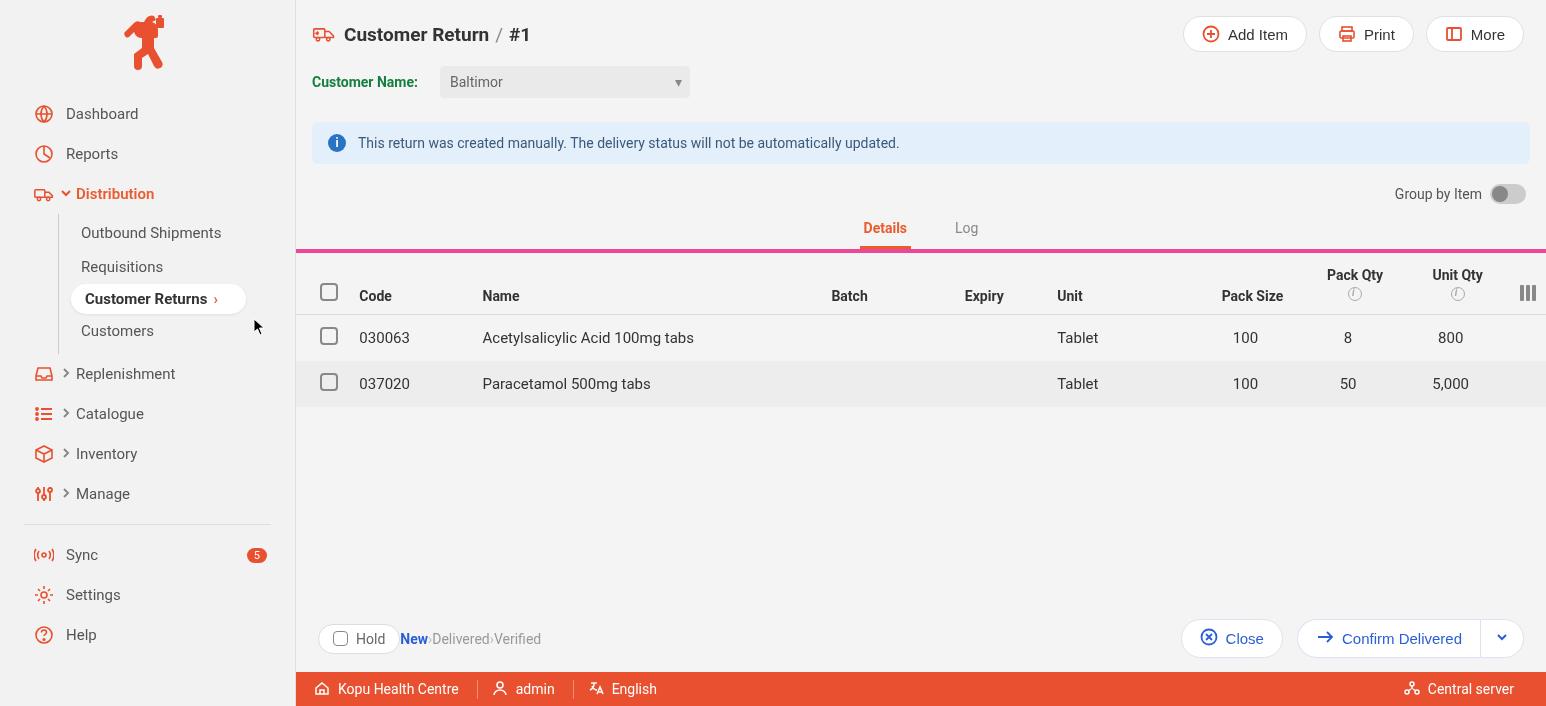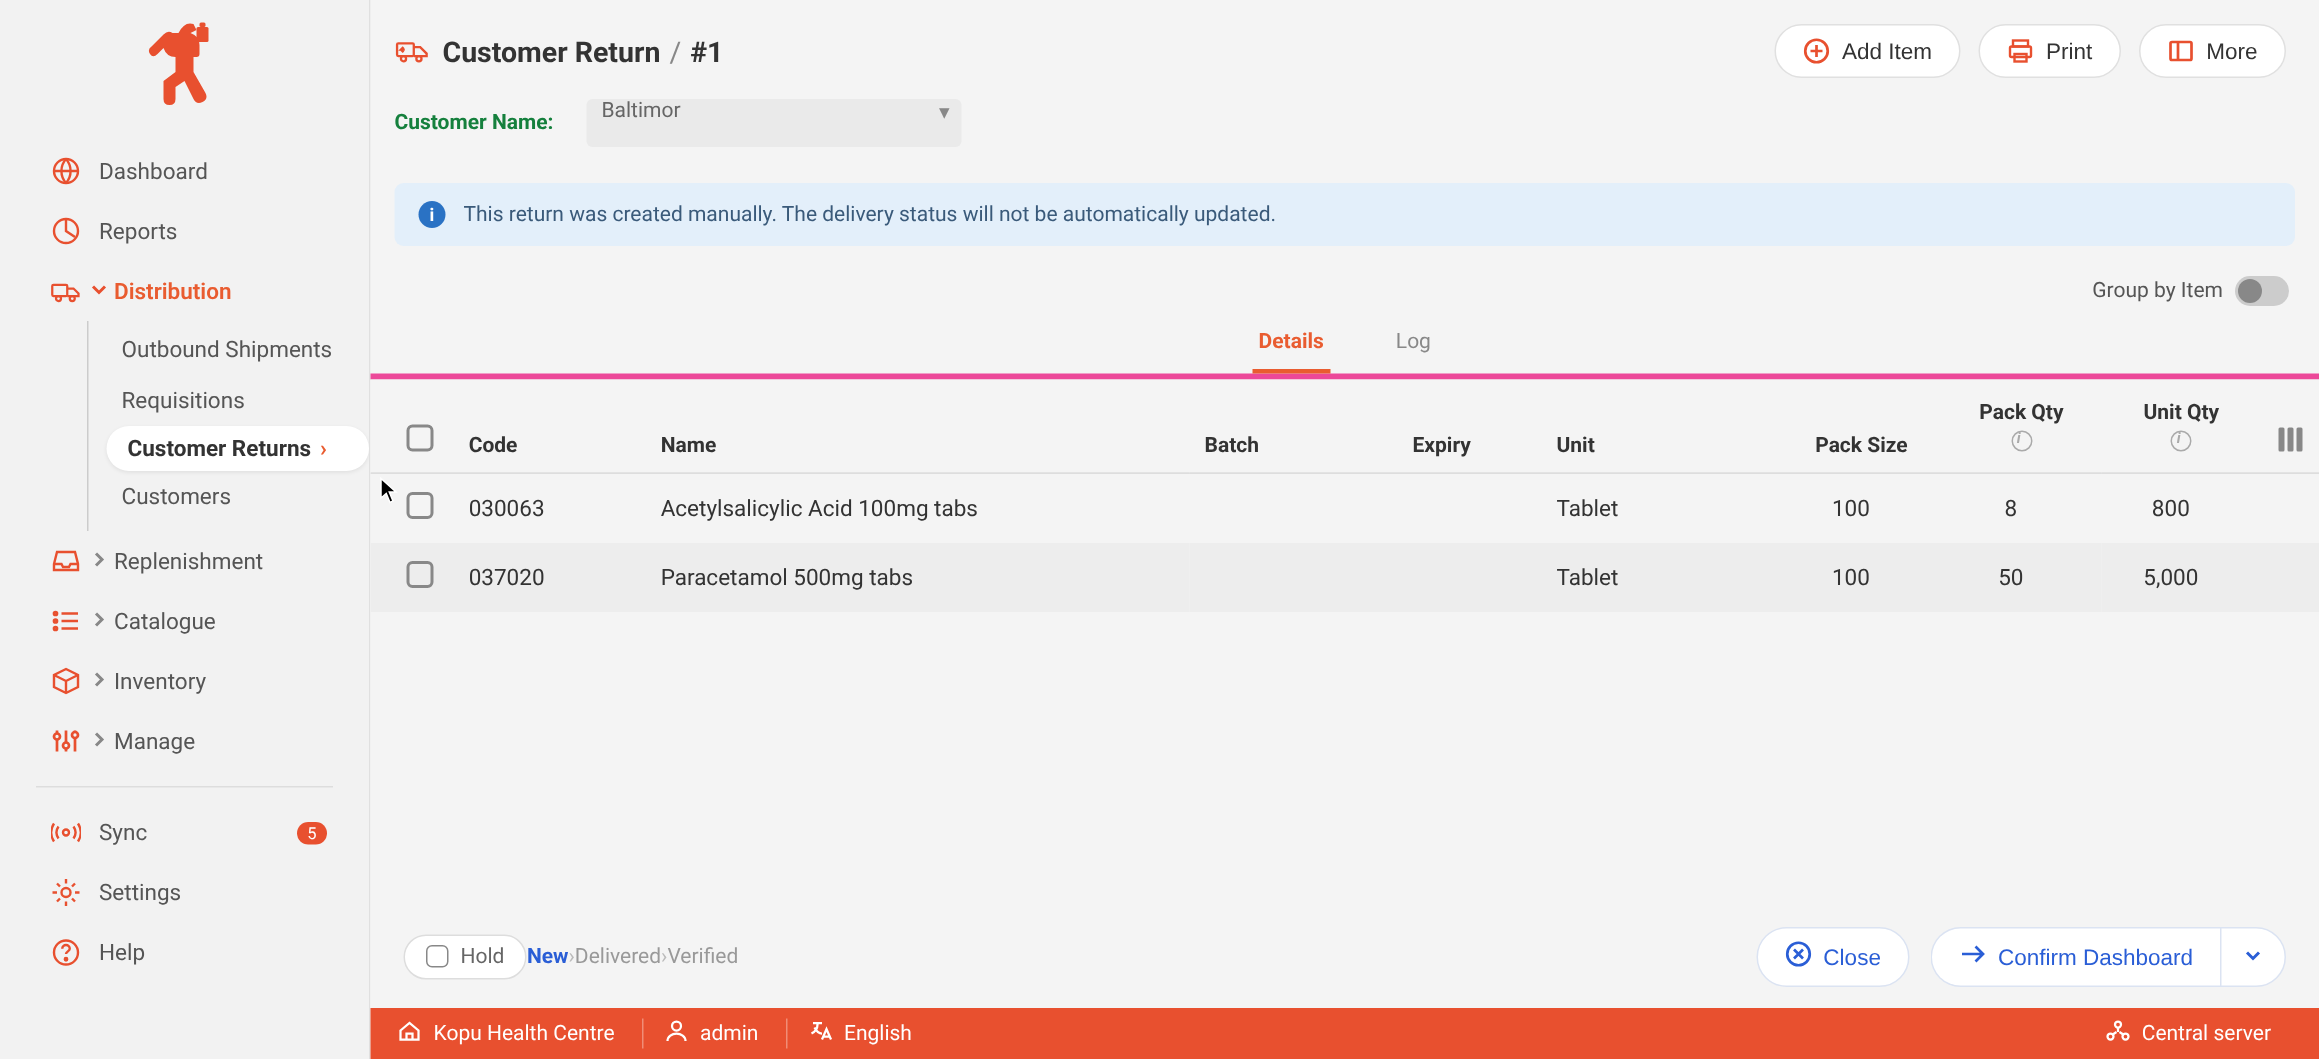--- a/index.html
+++ b/index.html
@@ -9,21 +9,21 @@
     color: #333;
     font-size: 14px;
     width: 1546px;
     height: 706px;
     overflow: hidden;
     position: relative;
   }
   .app { display: flex; height: 100%; }
   
   .sidebar {
-    width: 247px;
+    width: 296px;
     background: #f2f2f2;
     display: flex;
     flex-direction: column;
     border-right: 1px solid #e0e0e0;
   }
   .logo-area { height: 90px; display:flex; align-items:center; justify-content:center; }
   .logo-area svg { width: 48px; height: 62px; }
   .nav { flex: 1; padding-top: 4px; overflow:auto; }
   .nav-item {
     display: flex; align-items: center;
@@ -66,21 +66,21 @@
     background:#fff; border:1px solid #e0e0e0; border-radius:22px;
     padding: 8px 18px; display:flex; align-items:center; gap:8px;
     cursor:pointer; font-size:15px; color:#333;
   }
   .btn .bico { color:#e95c30; display:flex; align-items:center;}
   .form-area { padding: 6px 16px 8px 16px; }
   .form-row { display:flex; align-items:center; margin-bottom:10px;}
   .form-label { width: 128px; font-weight:700; font-size:14px; color:#15803d;}
   .form-input {
     width: 250px; height:32px; background:#eaeaea; border-radius:4px;
-    display:flex; padding: 0 10px; position:relative;
+    display:flex; align-items:center; padding: 0 10px; position:relative;
   }
   .form-input .val { color:#666; }
   .form-input .dd { position:absolute; right:8px; color:#888;}
   .info-banner {
     margin: 6px 16px 0 16px; background:#e3effa; border-radius:6px;
     padding: 12px 16px; display:flex; align-items:center; gap:12px;
     color:#3a5a7a; font-size:14px;
   }
   .info-ico { width:18px;height:18px; border-radius:50%; background:#2a72c4; color:#fff; display:flex;align-items:center;justify-content:center; font-size:12px; font-weight:bold;}
   .group-toggle {
@@ -437,21 +437,21 @@
                 <circle cx="9" cy="9" r="7.5"></circle>
                 <path d="M6 6l6 6M12 6l-6 6"></path>
               </svg></span>
           <span>Close</span>
         </button>
         <div class="btn-confirm-wrap">
           <button class="btn-outline btn-confirm">
             <span><svg width="18" height="14" viewBox="0 0 18 14" fill="none" stroke="#2a5ed6" stroke-width="1.8">
                   <path d="M2 7h13M11 2l5 5-5 5"></path>
                 </svg></span>
-            <span>Confirm Dashboard</span>
+            <span>Confirm Delivered</span>
           </button>
           <button class="btn-split">
             <span><svg width="14" height="14" viewBox="0 0 14 14" fill="none" stroke="#2a5ed6" stroke-width="2">
                   <path d="M3 5l4 4 4-4"></path>
                 </svg></span>
           </button>
         </div>
       </div>
     </div>
 

